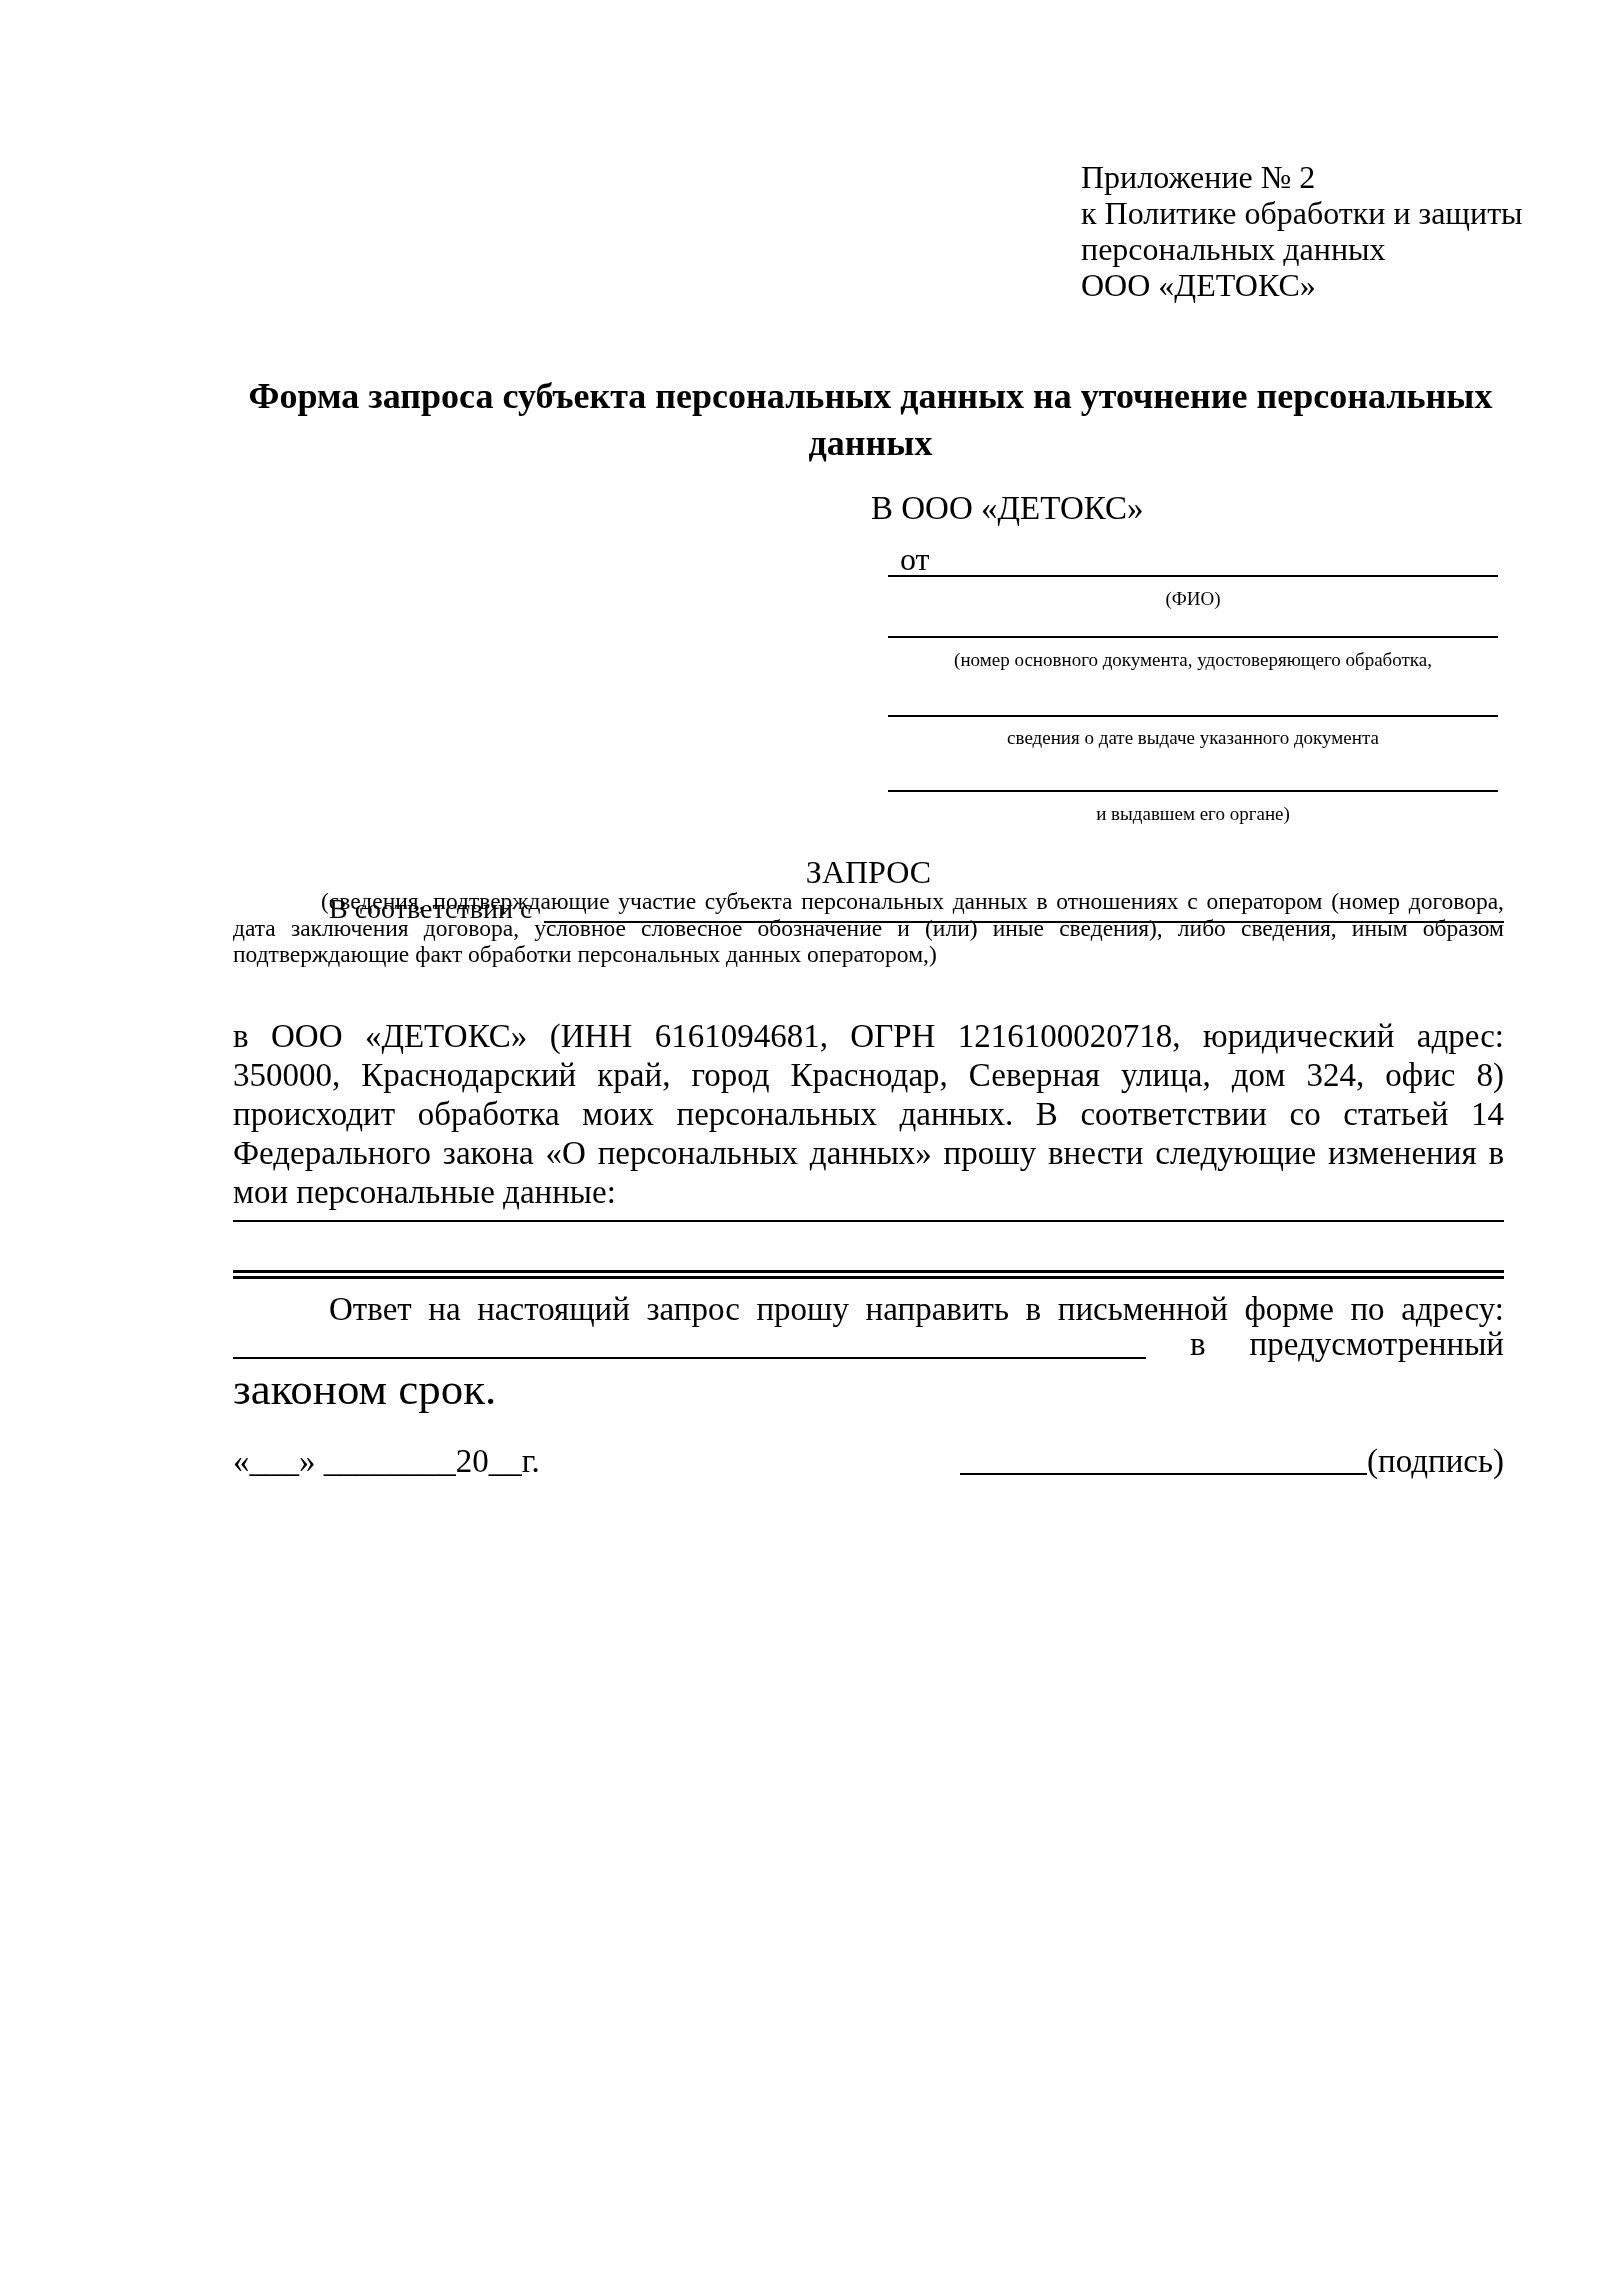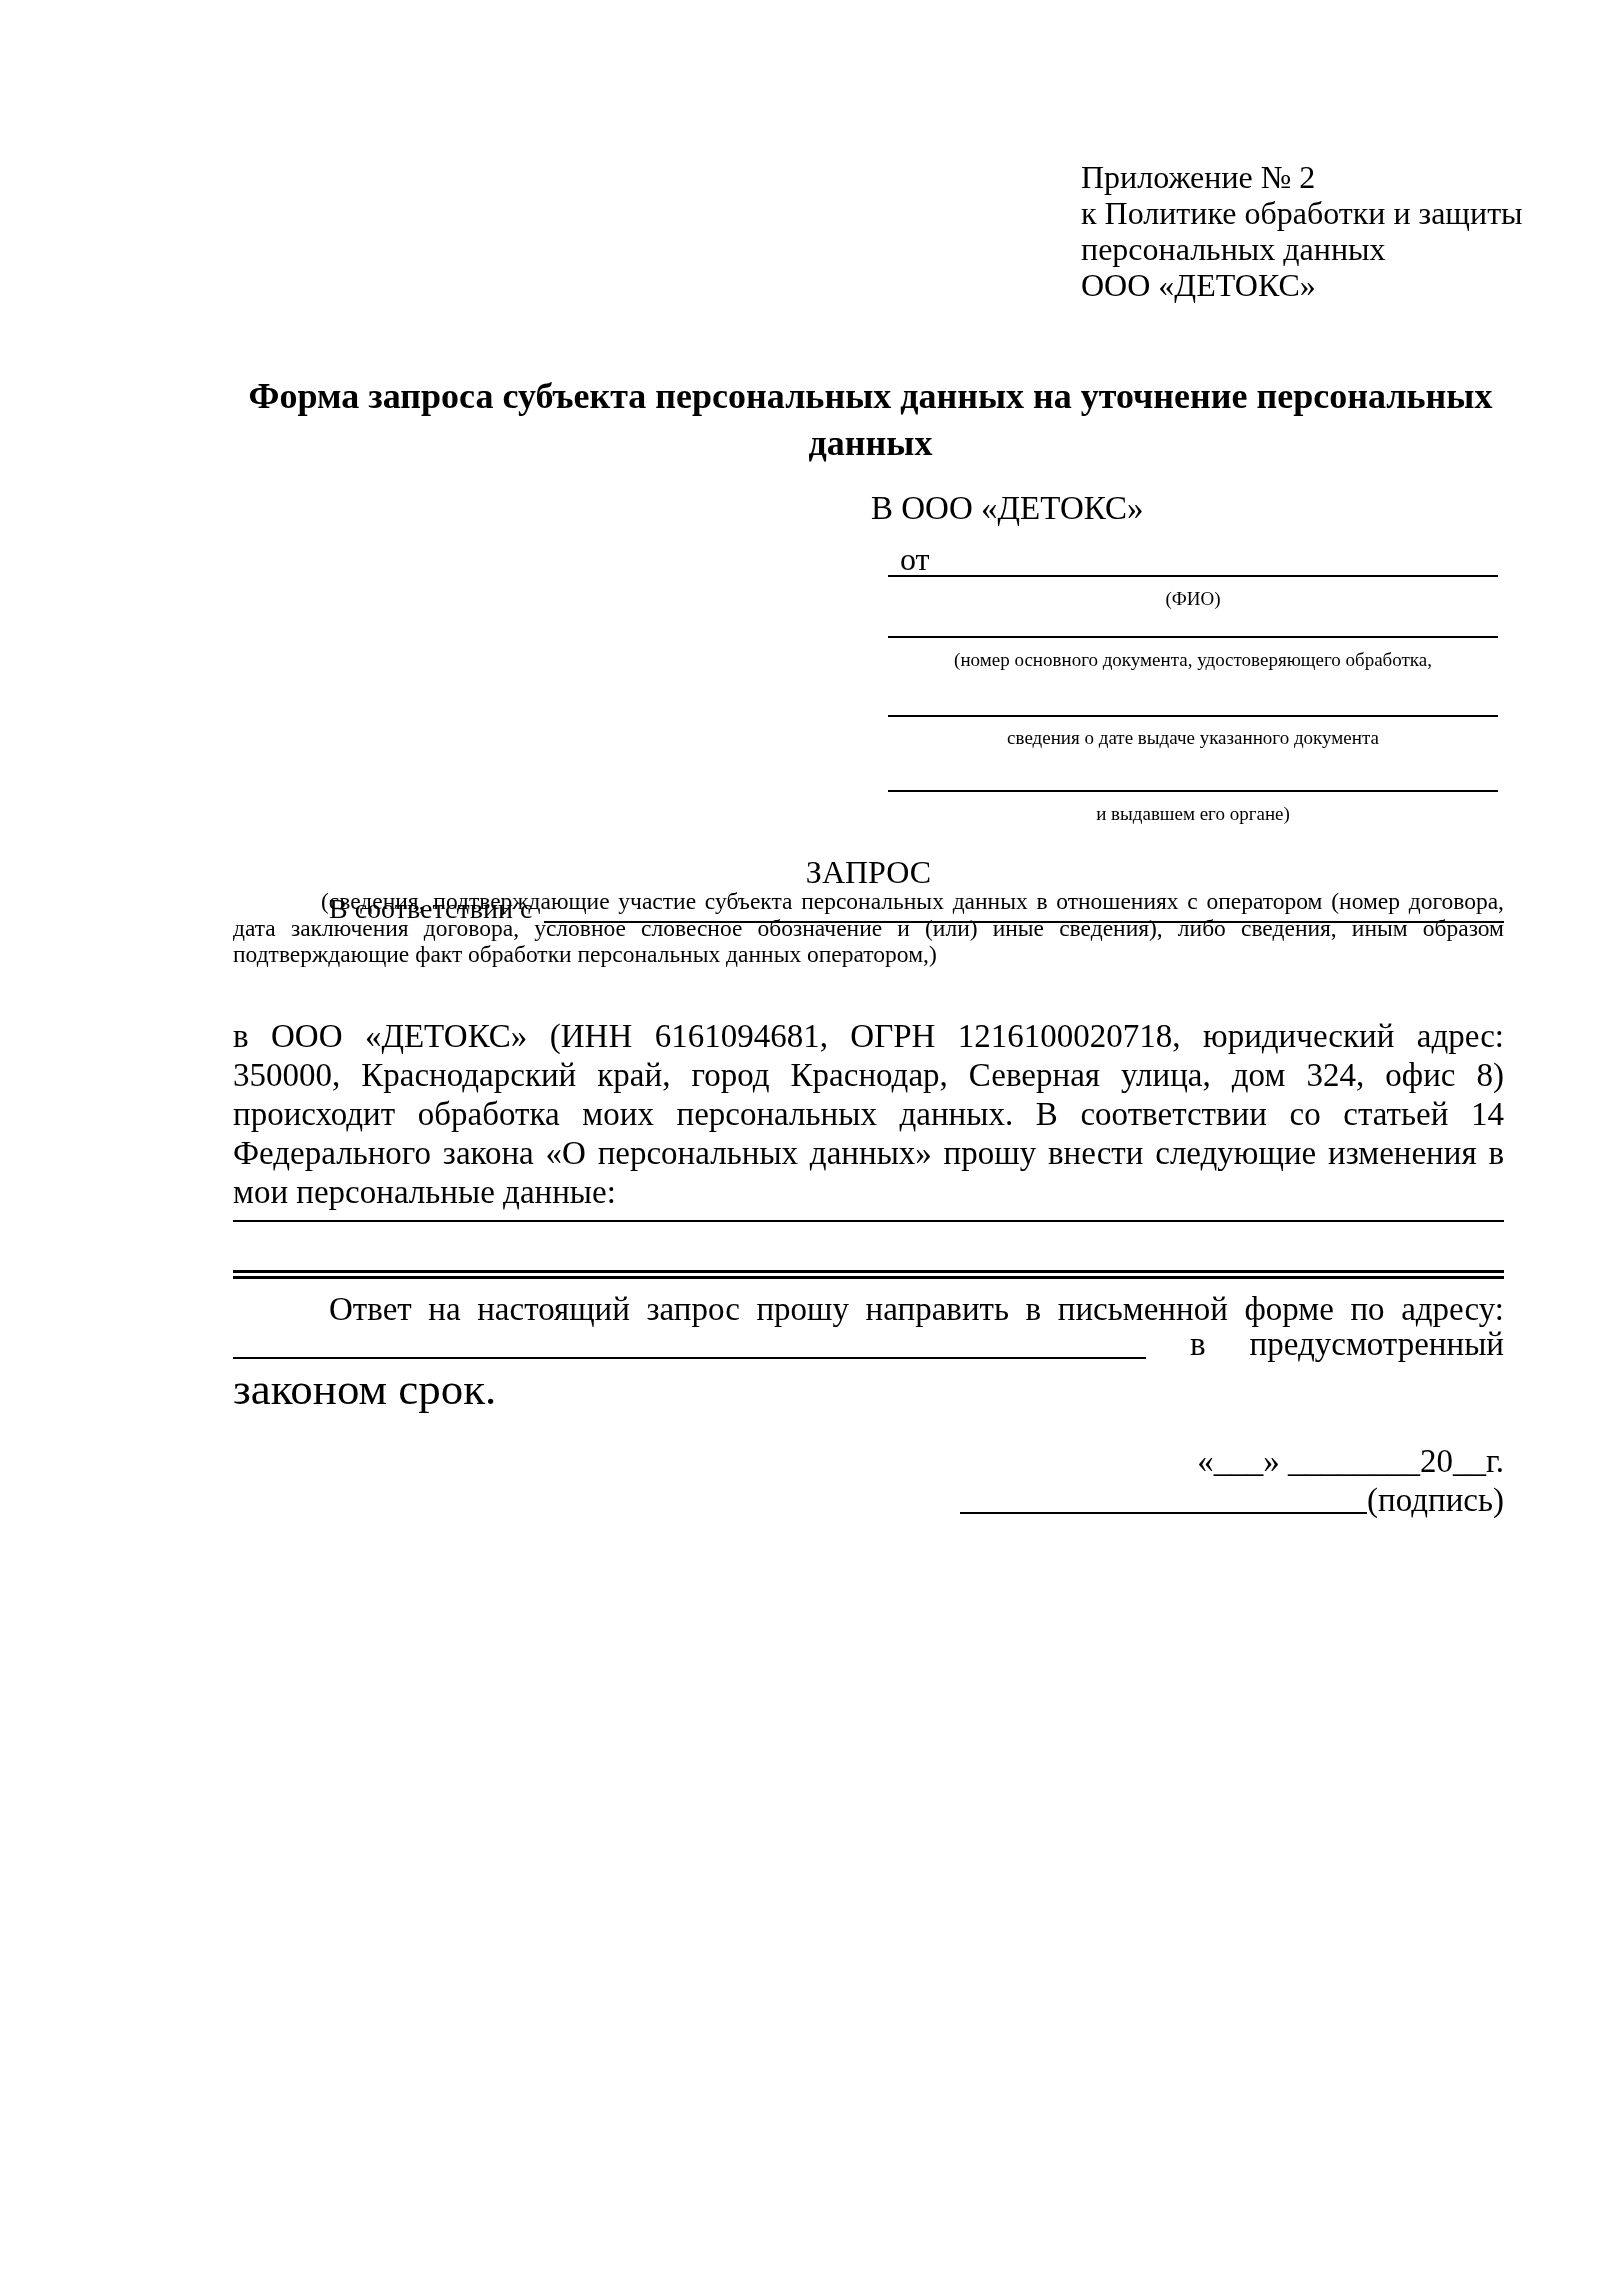--- a/index.html
+++ b/index.html
@@ -159,21 +159,20 @@
 
   .footer-row {
     left: 233px;
     top: 1442px;
     width: 1271px;
     display: flex;
     justify-content: space-between;
     align-items: flex-end;
     font-size: 33px;
     line-height: 39px;
-    flex-direction: column;
   }
   .sig-group {
     display: flex;
     align-items: flex-end;
     white-space: nowrap;
   }
   .sig-line {
     display: inline-block;
     width: 407px;
     border-bottom: 2.9px solid #000;

